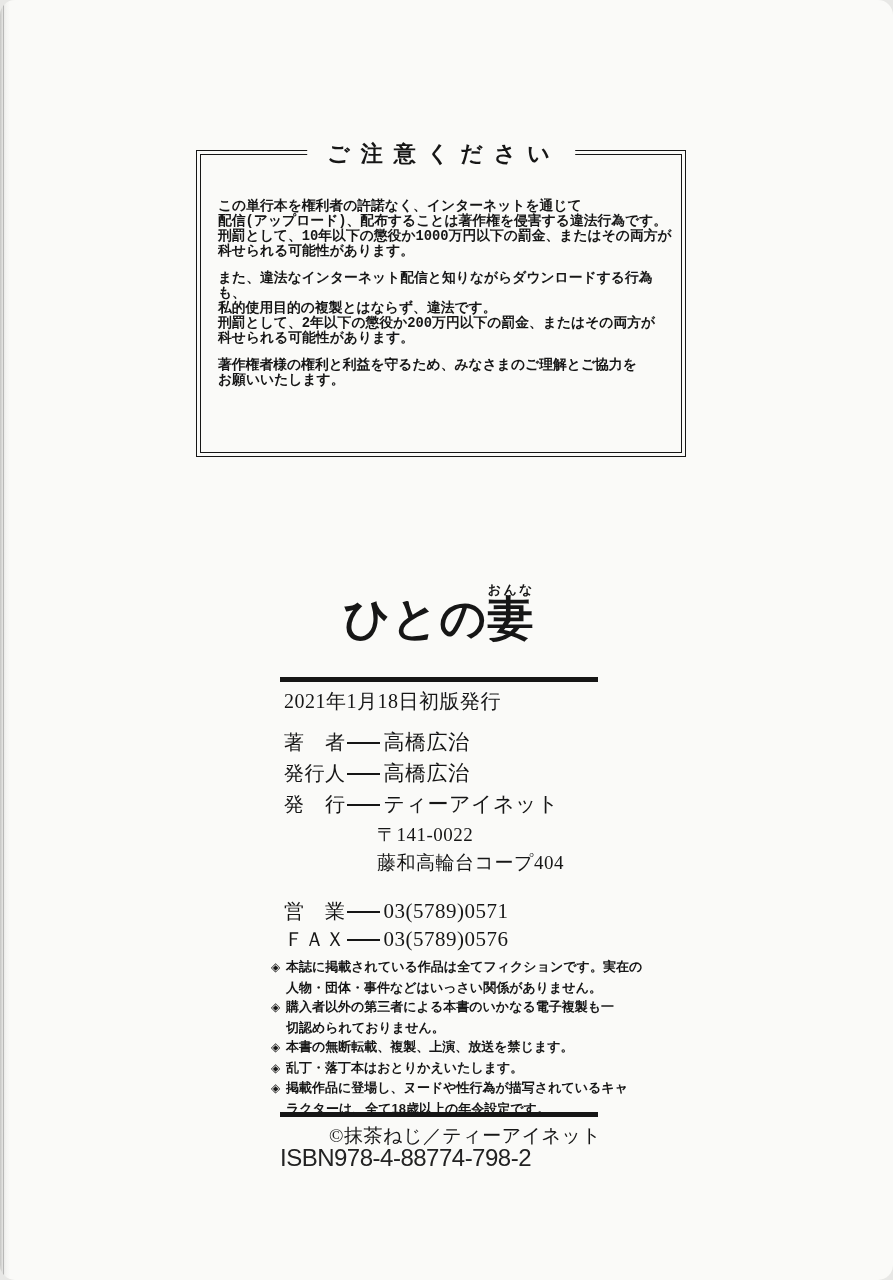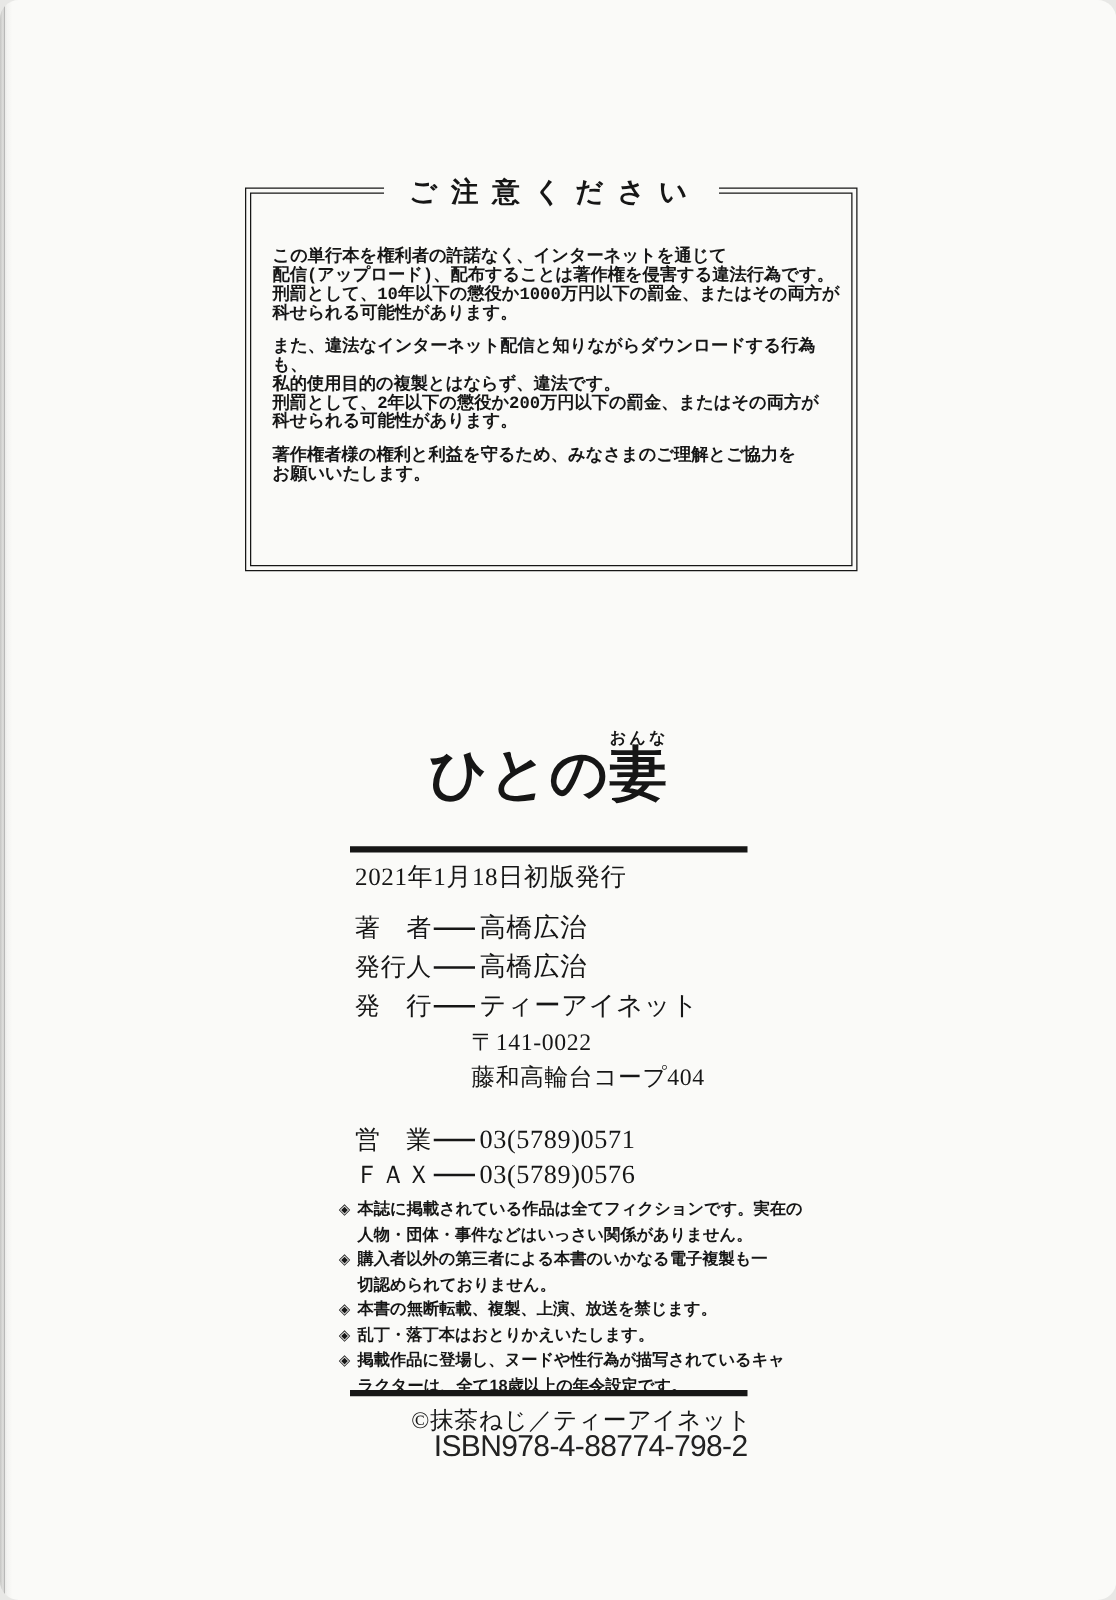--- a/index.html
+++ b/index.html
@@ -59,21 +59,21 @@
     font-size:13px; font-weight:700; line-height:19.5px;
   }
   .note { padding-left:15px; text-indent:-15px; }
   .note-marker { display:inline-block; width:15px; text-indent:0; font-size:12px; }
   .note-text { white-space:pre-line; }
 
   
   .bottom-rule { position:absolute; left:280px; top:1112px; width:318px; height:5px; background:#161616; }
   .copyright { position:absolute; left:283px; top:1123px; font-size:19px; letter-spacing:.5px;margin-left:46px; }
   .isbn {
-    position:absolute; left:280px; top:1144px; width:318px; text-align:right;
+    position:absolute; left:280px; top:1144px; width:318px; text-align:left;
     font-family:"Liberation Sans","DejaVu Sans",sans-serif;
     font-size:24px; font-weight:400; letter-spacing:-.5px; color:#222;
   }
 </style>
 </head>
 <body>
 
 <div class="page">
   <div class="scan-edge"></div>
   <div class="scan-edge-line"></div>

